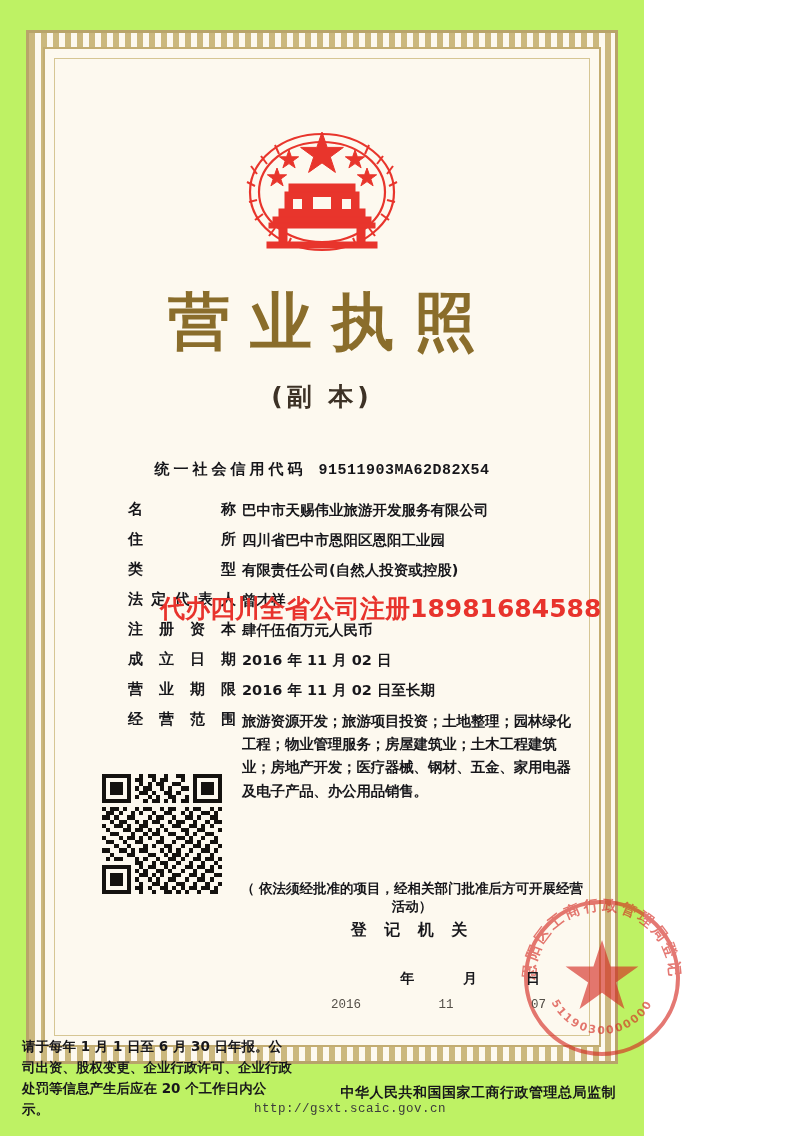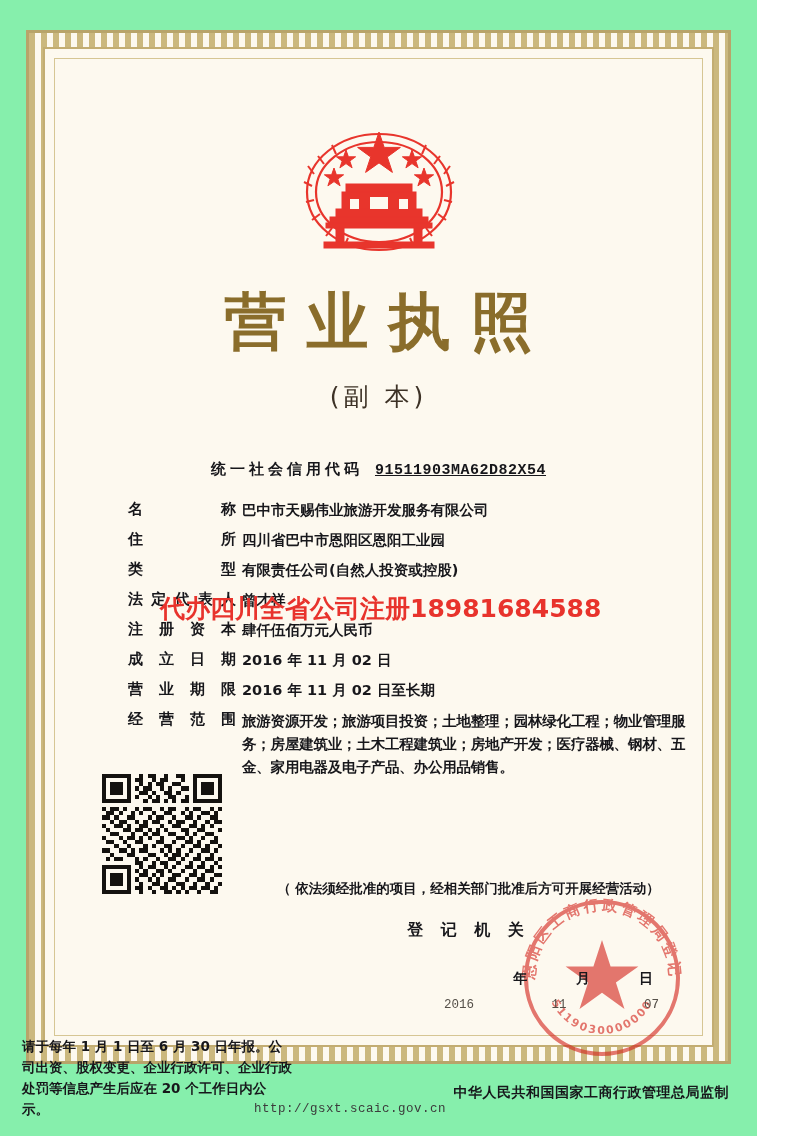--- a/index.html
+++ b/index.html
@@ -9,23 +9,23 @@
   body {
     width: 800px;
     height: 1136px;
     background: #ffffff;
     font-family: "Liberation Sans", sans-serif;
     overflow: hidden;
   }
 
   .page {
     position: relative;
-    width: 757px;
+    width: 644px;
     height: 1136px;
-    background: #86efac;
+    background: #bef264;
   }
 
   
   .border-outer {
     position: absolute;
     left: 26px;
     top: 30px;
     right: 26px;
     bottom: 72px;
     border: 3px solid #b8a46a;
@@ -84,21 +84,21 @@
     color: #8a6d2b;
   }
   .subtitle {
     position: absolute;
     top: 318px;
     left: 0;
     right: 0;
     text-align: center;
     font-family: "DejaVu Sans", sans-serif;
     font-size: 25px;
-    font-weight: normal;
+    font-weight: bold;
     letter-spacing: 4px;
     color: #3d3226;
   }
 
   
   .credit-row {
     position: absolute;
     top: 398px;
     left: 0;
     right: 0;
@@ -110,21 +110,20 @@
     font-size: 15px;
     font-weight: bold;
     letter-spacing: 4px;
   }
   .credit-value {
     font-family: "Liberation Mono", monospace;
     font-size: 15px;
     font-weight: bold;
     letter-spacing: 0.5px;
     margin-left: 12px;
-    text-decoration: underline;
   }
 
   
   .fields {
     position: absolute;
     top: 438px;
     left: 68px;
     right: 10px;
   }
   .field {

